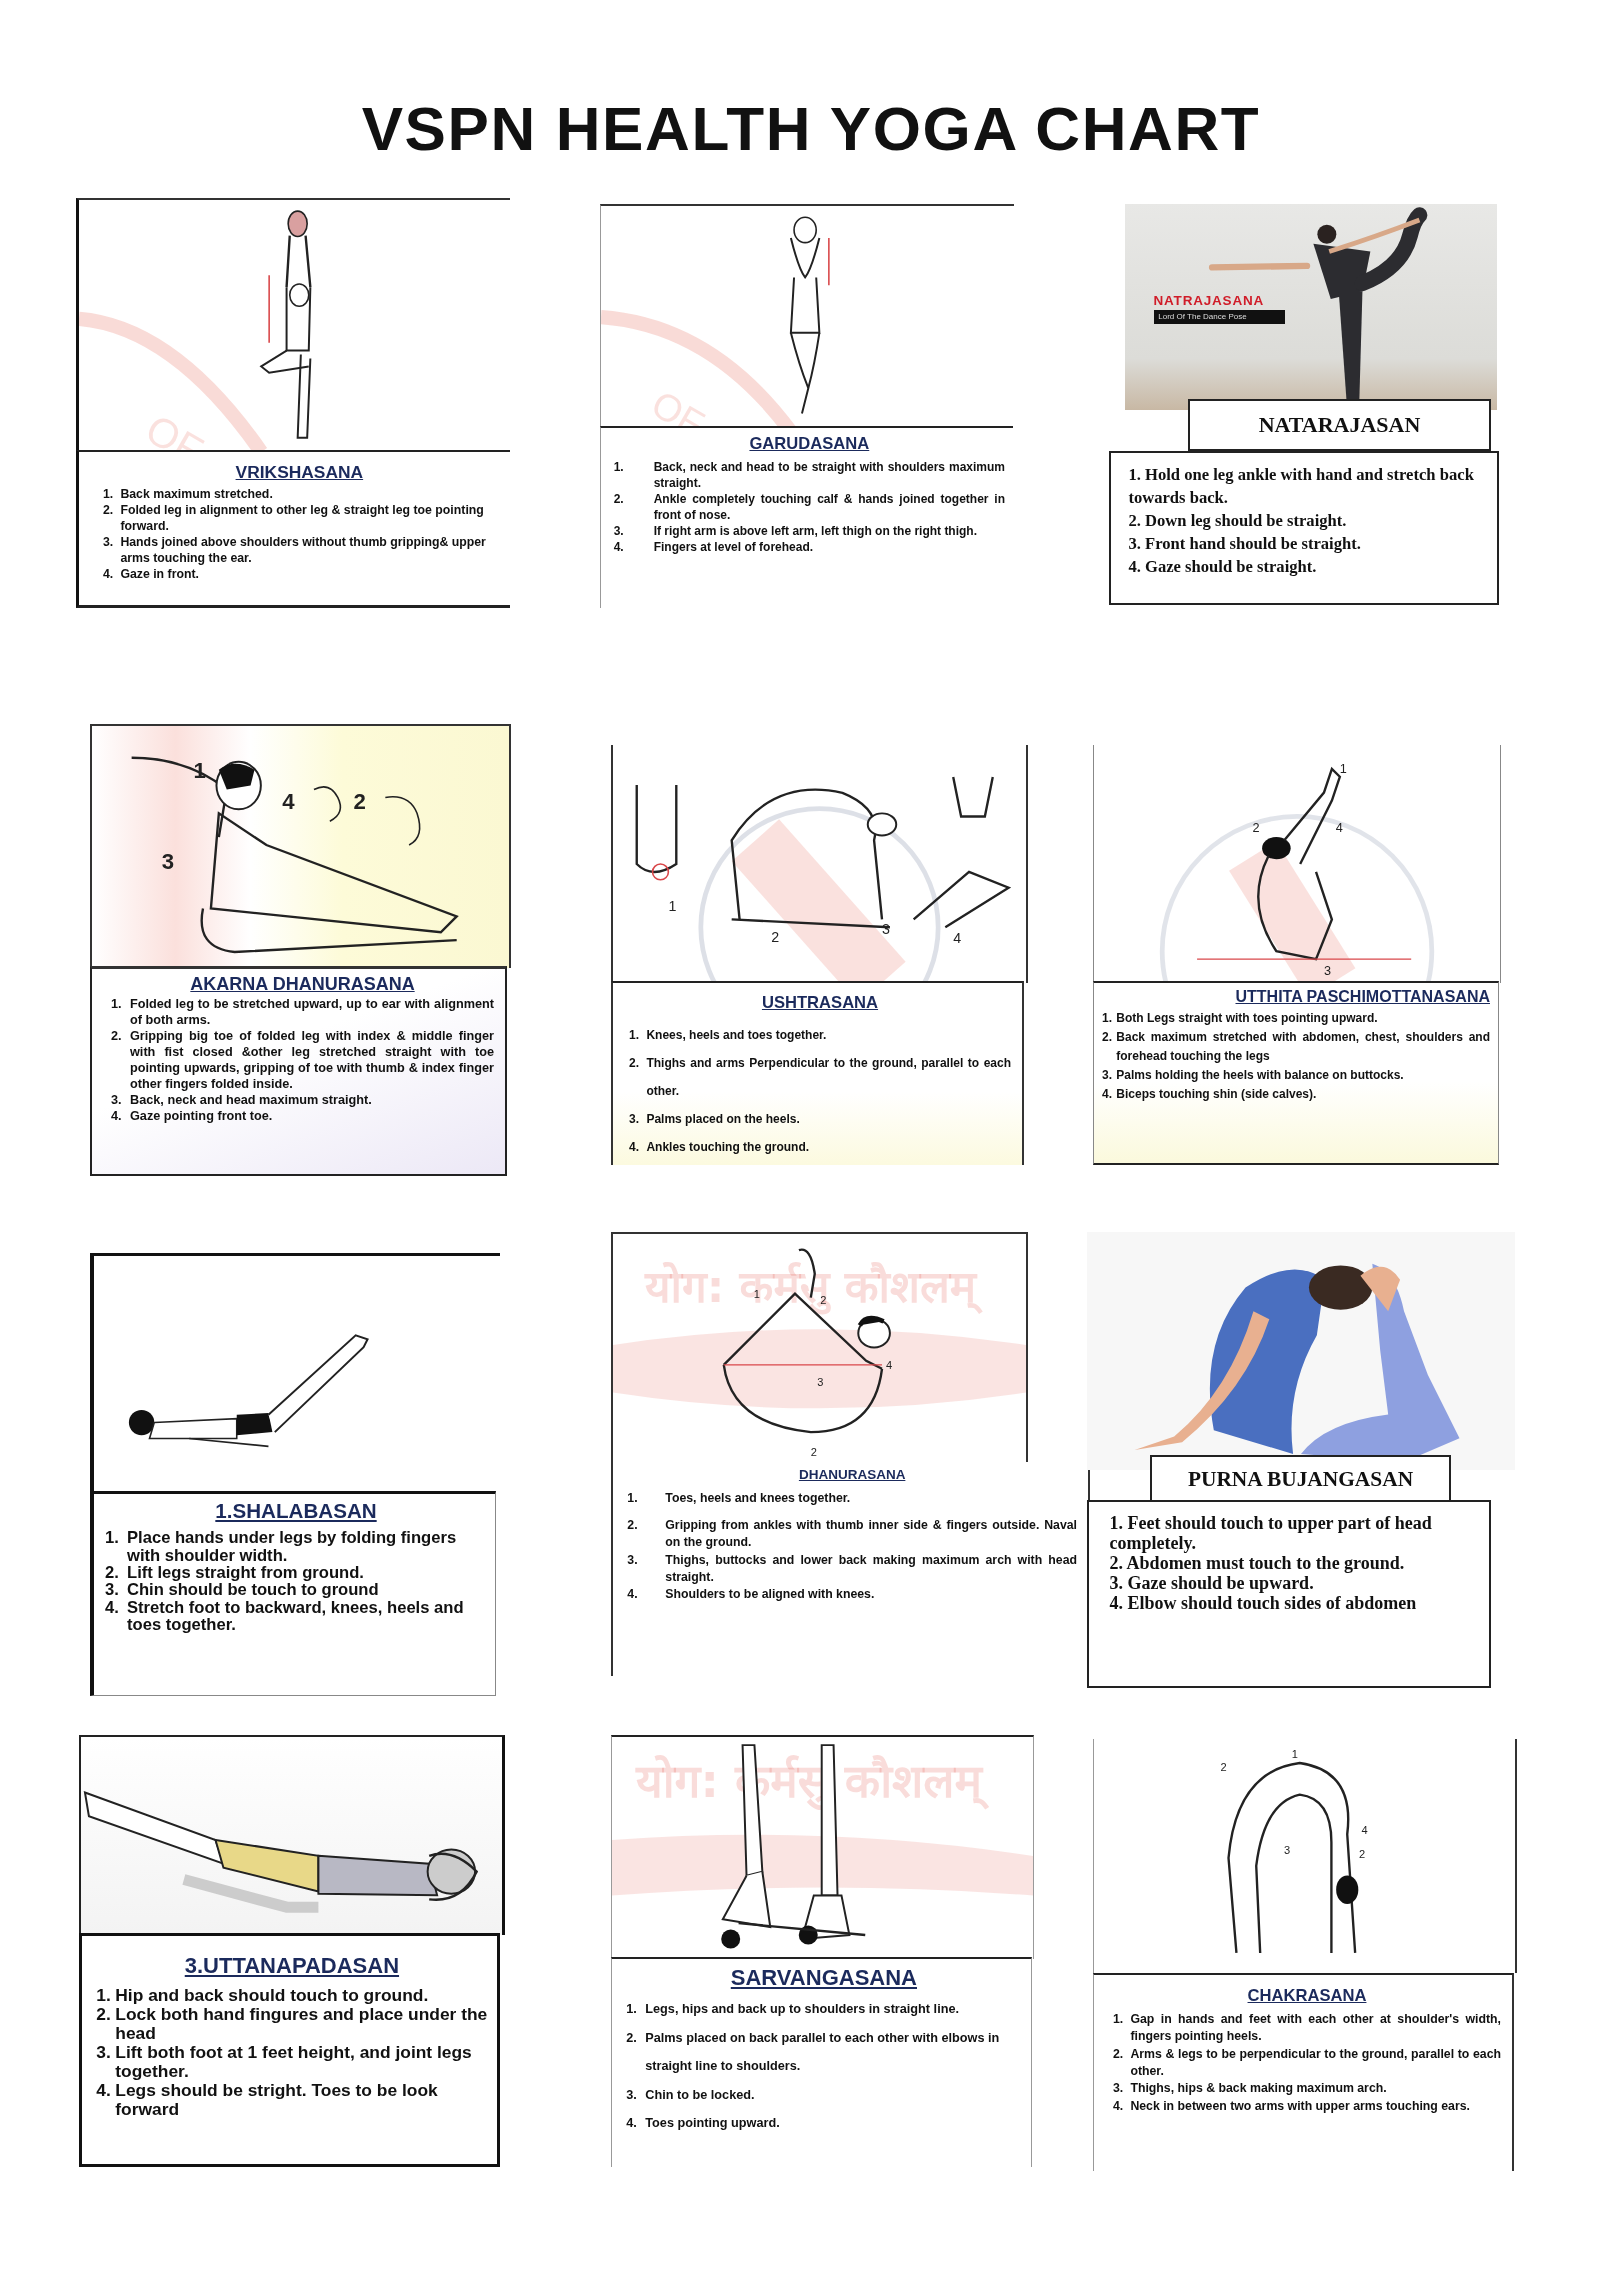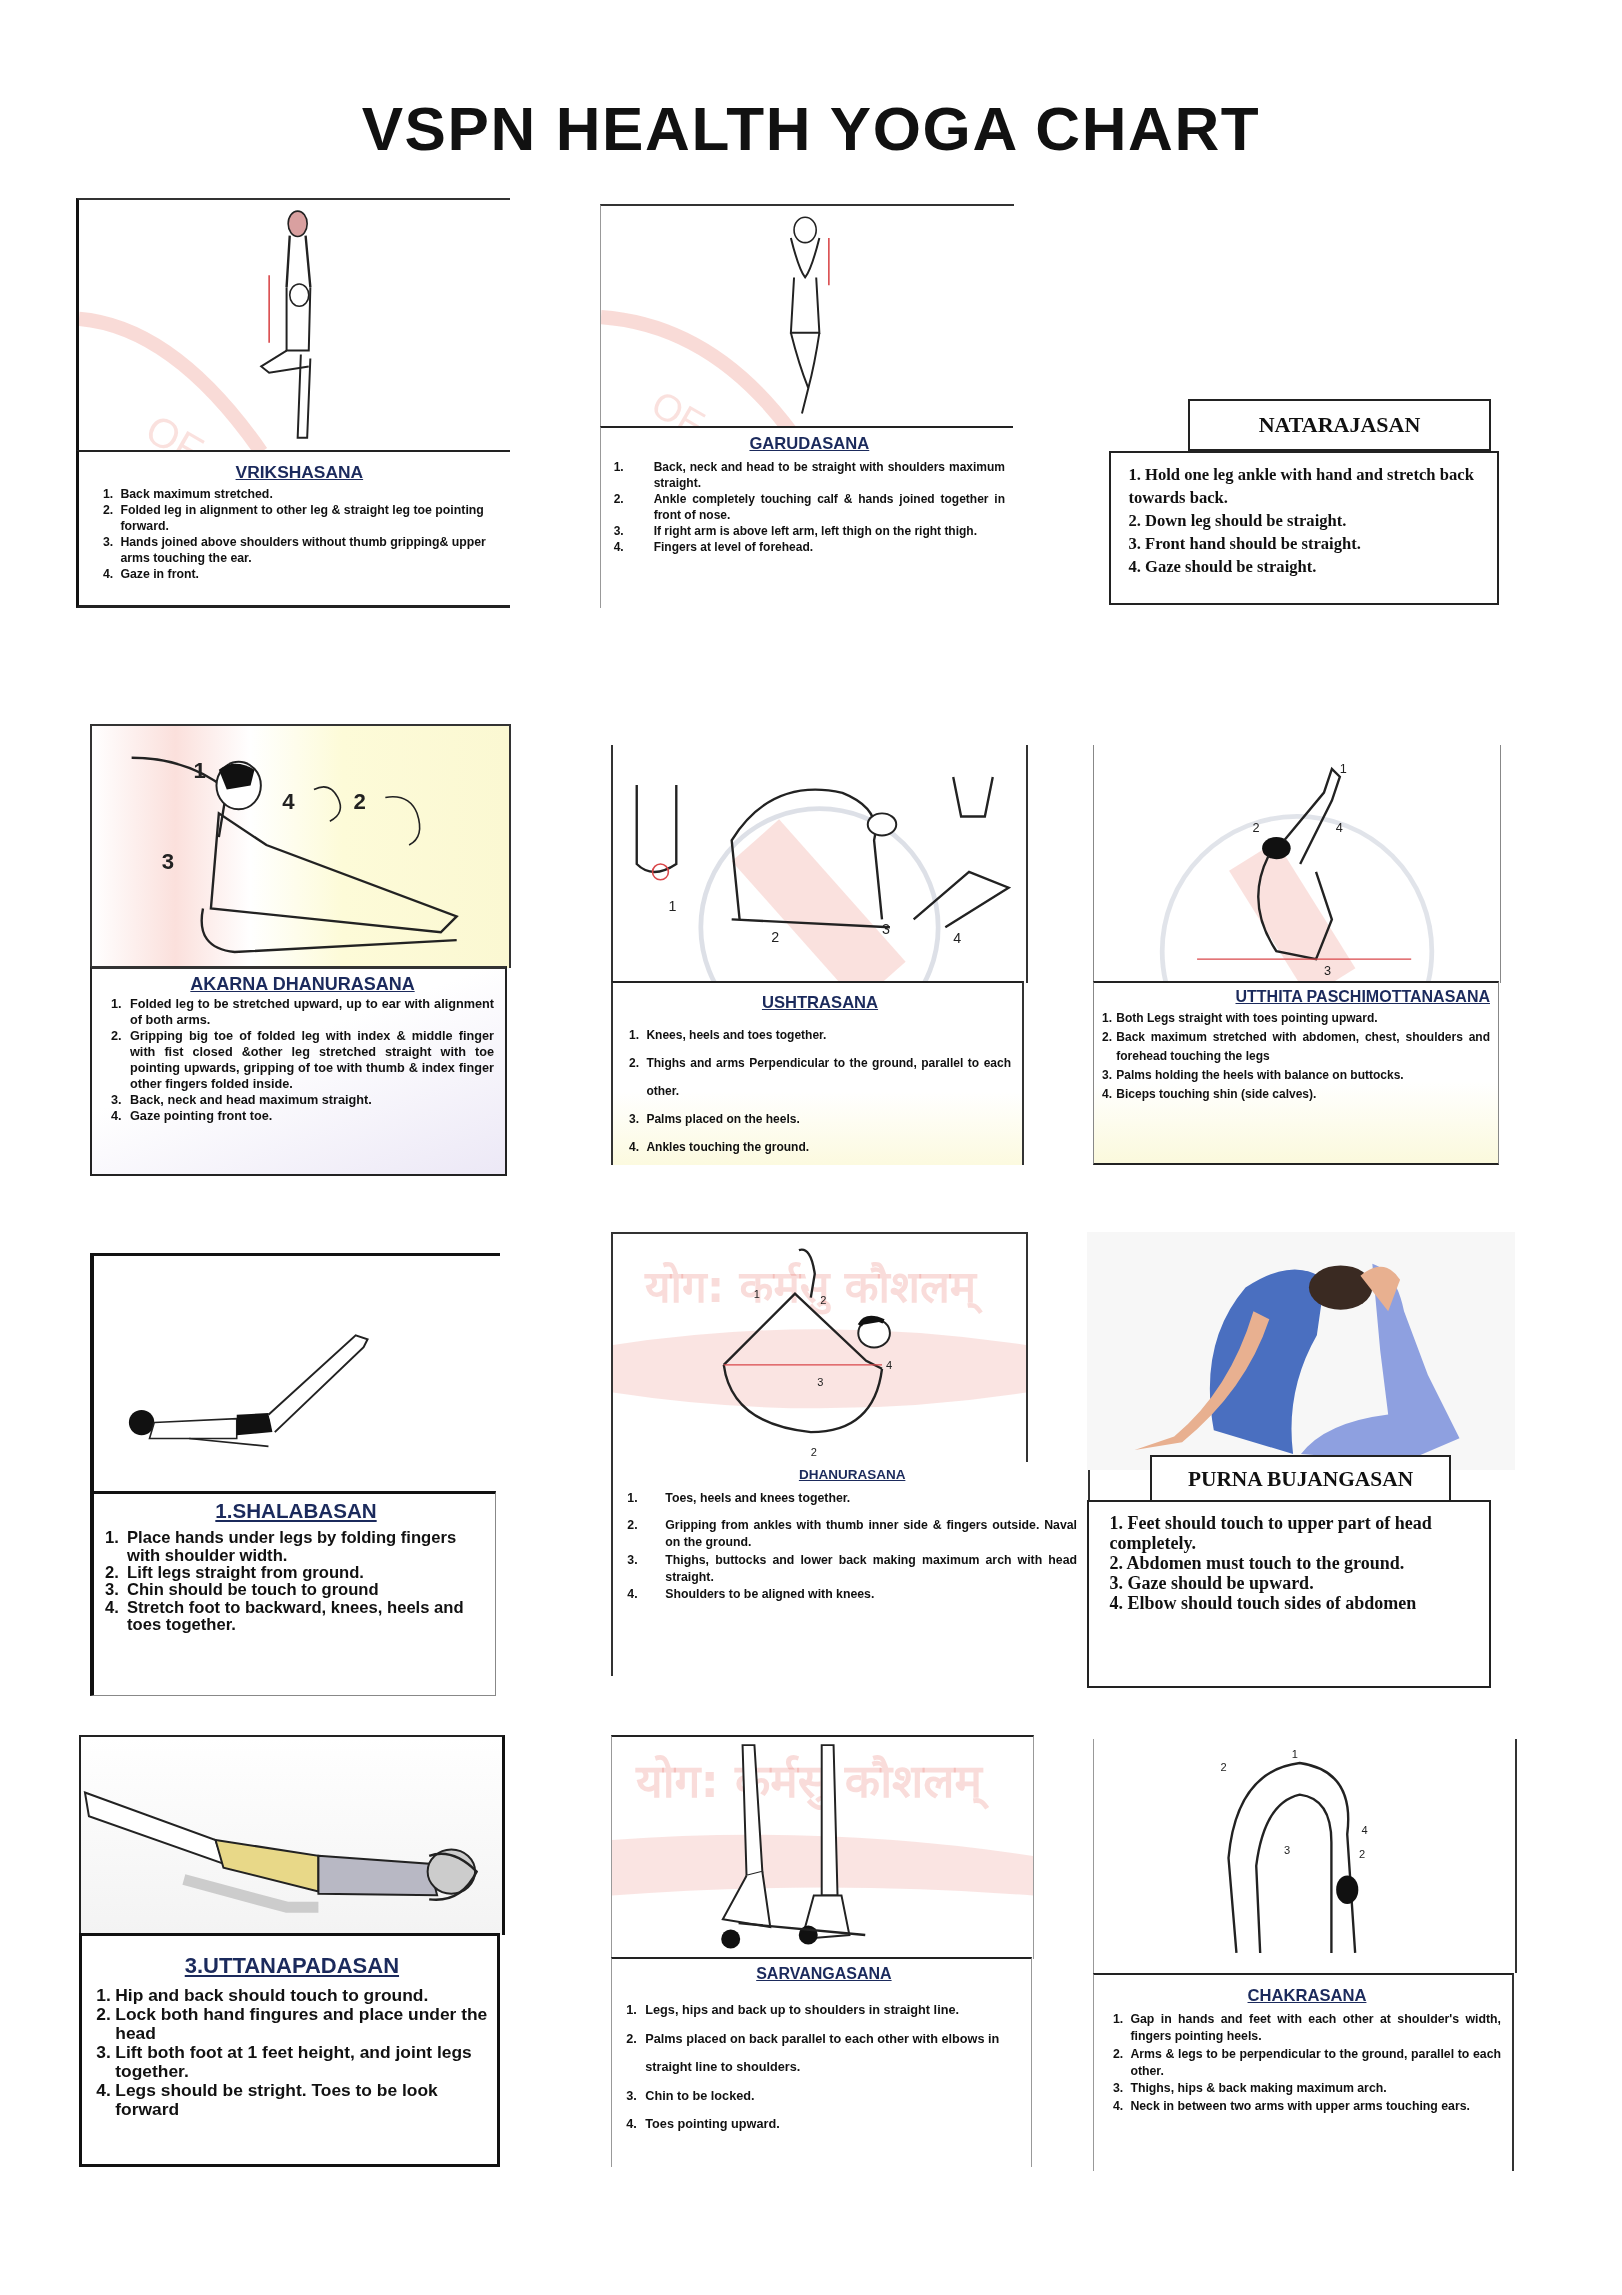--- a/index.html
+++ b/index.html
@@ -91,20 +91,32 @@
         </li>
       <li>
           <span class="n" style="width:40px">4.</span>
           <span class="t" style="text-align:left">Fingers at level of forehead.</span>
         </li>
     </ol>
   </div>
 </div>
 
 <div class="card" style="left:1109px;top:204px;width:412px;height:406px;">
+  <div class="illus" style="left:16px;top:0;width:372px;height:206px;background:linear-gradient(180deg,#e8e8e6 0%,#dcdcd8 75%,#c8b8a4 100%);">
+    <svg viewBox="0 0 470 260">
+      <circle cx="255" cy="38" r="12" fill="#2a2220"></circle>
+      <path d="M110 80 L230 78" stroke="#d8a888" stroke-width="8" stroke-linecap="round"></path>
+      <path d="M238 50 L260 120 L300 110 L310 60 Z" fill="#2c2c30"></path>
+      <path d="M270 110 L280 250 L296 250 L300 110 Z" fill="#2c2c30"></path>
+      <path d="M300 100 Q350 80 360 40 Q365 20 372 14" stroke="#2c2c30" stroke-width="20" fill="none" stroke-linecap="round"></path>
+      <path d="M258 60 Q320 40 372 20" stroke="#d8a888" stroke-width="6" fill="none"></path>
+    </svg>
+    <div style="position:absolute;left:28.5px;top:89px;font-weight:900;color:#d01c28;font-size:13.5px;letter-spacing:0.8px;">NATRAJASANA</div>
+    <div style="position:absolute;left:28.5px;top:106px;background:#111;color:#ddd;font-size:8px;padding:2.4px 4.8px;width:122px;">Lord Of The Dance Pose</div>
+  </div>
   <div class="photo-label" style="left:79px;top:195px;width:303px;height:52px;font-size:22px;line-height:48px;font-weight:700;">NATARAJASAN</div>
   <div class="desc framed serif" style="left:0;top:247px;width:390px;height:154px;padding:9.5px 14.3px 0 17.4px;">
     <ol class="steps serif" style="font-size:16.6px;line-height:23px;display:block;">
       <li style="display:block;"><span class="n">1.</span> <span class="t">Hold one leg ankle with hand and stretch back towards back.</span></li>
       <li style="display:block;"><span class="n">2.</span> <span class="t">Down leg should be straight.</span></li>
       <li style="display:block;"><span class="n">3.</span> <span class="t">Front hand should be straight.</span></li>
       <li style="display:block;"><span class="n">4.</span> <span class="t">Gaze should be straight.</span></li>
     </ol>
   </div>
 </div>
@@ -364,21 +376,21 @@
       <path d="M165 10 L180 10 L190 170 L170 175 Z" fill="#fff" stroke="#222" stroke-width="2.5"></path>
       <path d="M170 175 L140 230 L200 240 L190 170" fill="#fff" stroke="#222" stroke-width="2.5"></path>
       <circle cx="150" cy="255" r="12" fill="#111"></circle>
       <path d="M265 10 L280 10 L285 200 L265 200 Z" fill="#fff" stroke="#222" stroke-width="2.5"></path>
       <path d="M255 200 L290 200 L300 250 L240 255 Z" fill="#fff" stroke="#222" stroke-width="2.5"></path>
       <circle cx="248" cy="250" r="12" fill="#111"></circle>
       <line x1="160" y1="235" x2="320" y2="250" stroke="#222" stroke-width="3"></line>
     </svg>
   </div>
   <div class="desc" style="left:0;top:222px;width:421px;height:210px;border-top:2.4px solid #222;border-left:1.6px solid #999;border-right:1.6px solid #999;padding:6.3px 9.5px 0 14.3px;">
-    <div class="pose-title" style="font-size:16px;margin-bottom:13px;">SARVANGASANA</div>
+    <div class="pose-title" style="font-size:22px;margin-bottom:4px;">SARVANGASANA</div>
     <ol class="steps" style="font-size:12.7px;line-height:28.5px;">
       <li>
           <span class="n" style="width:19px">1.</span>
           <span class="t" style="text-align:left">Legs, hips and back up to shoulders in straight line.</span>
         </li>
       <li>
           <span class="n" style="width:19px">2.</span>
           <span class="t" style="text-align:left">Palms placed on back parallel to each other with elbows in straight line to shoulders.</span>
         </li>
       <li>

